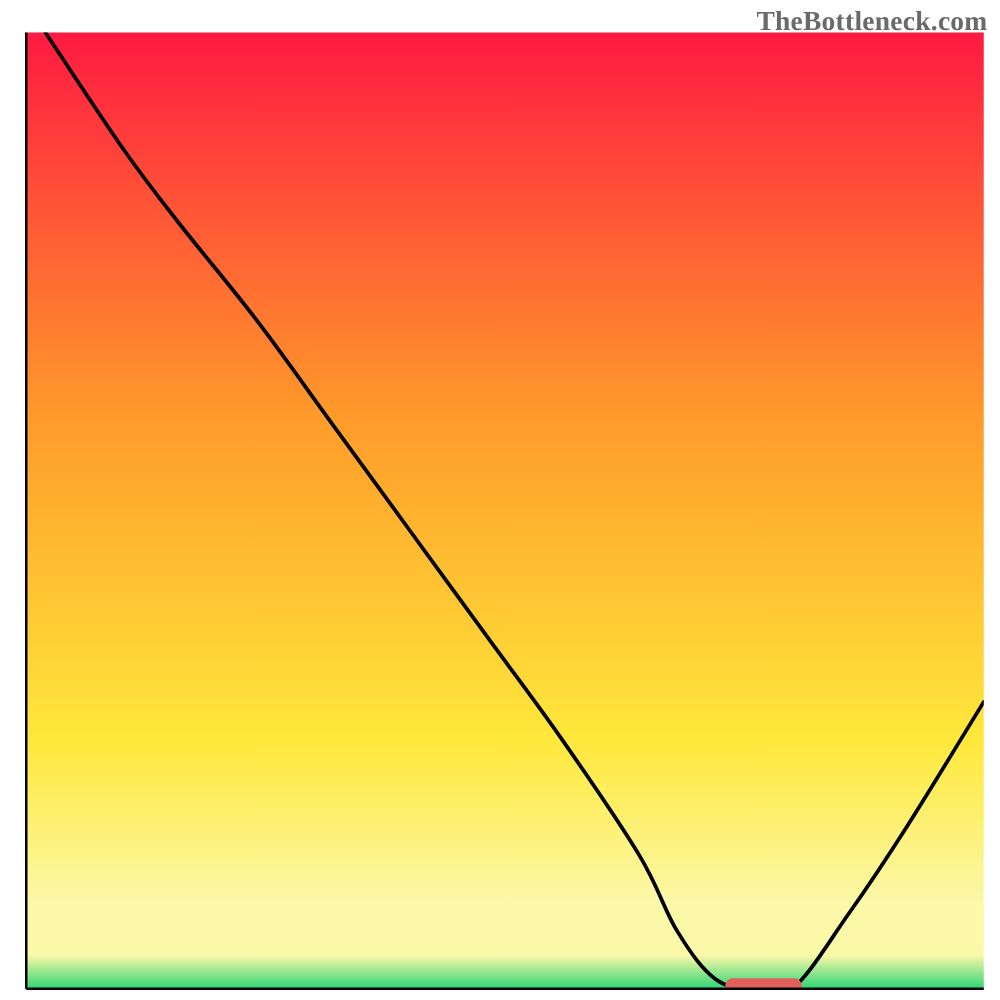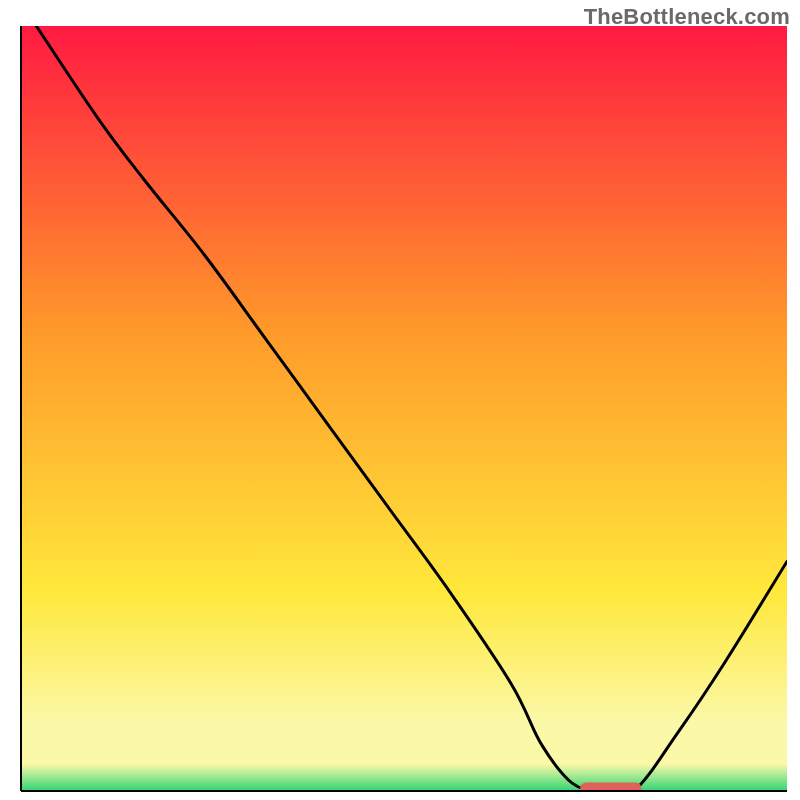--- a/index.html
+++ b/index.html
@@ -16,20 +16,21 @@
     height: 800px;
   }
   .watermark {
     position: absolute;
     top: 4px;
     right: 10px;
     font-size: 22px;
     font-weight: 600;
     color: #6a6a6a;
     letter-spacing: 0.2px;
+    font-family: Liberation Serif, serif;
   }
   svg {
     position: absolute;
     top: 0;
     left: 0;
   }
 </style>
 </head>
 <body>
 <div class="canvas">

